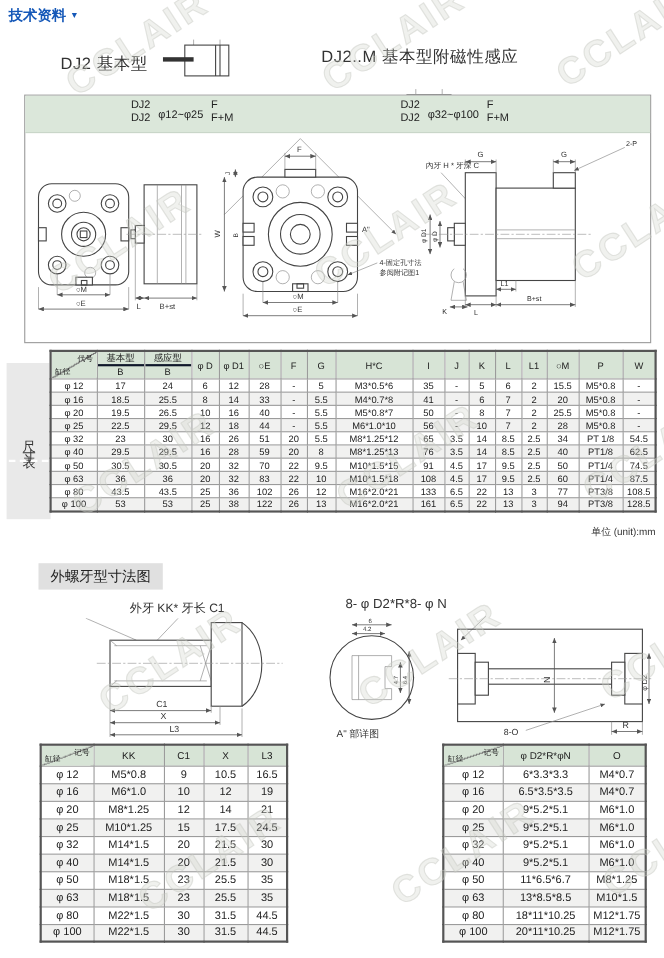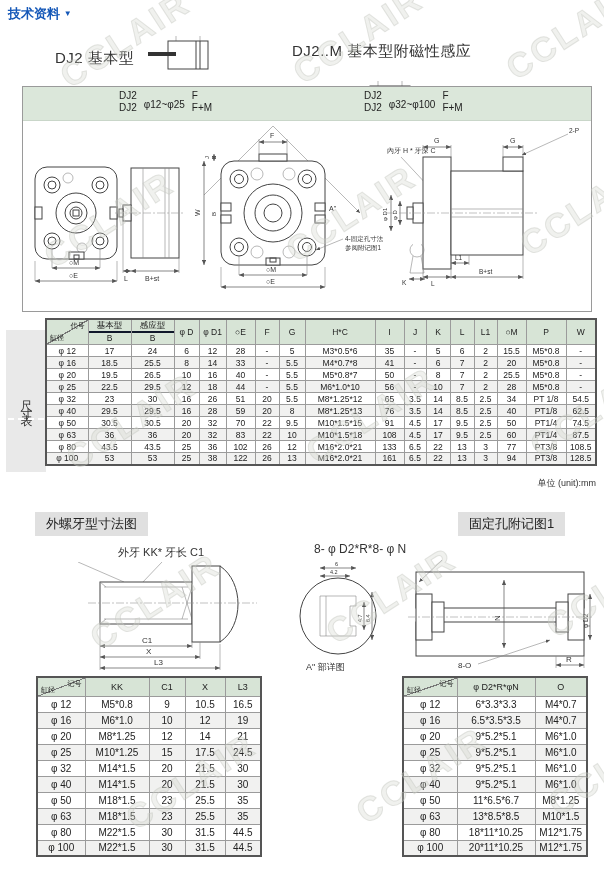--- a/index.html
+++ b/index.html
@@ -535,21 +535,20 @@
           <td>3</td>
           <td>94</td>
           <td>PT3/8</td>
           <td>128.5</td>
         </tr>
       </tbody>
   </table>
   <div class="unit-note">单位 (unit):mm</div>
 
   <div class="sec-head sh-left">外螺牙型寸法图</div>
-  <div class="sec-head sh-right">固定孔附记图1</div>
   <div class="callout co-kk">外牙  KK* 牙长 C1</div>
   <div class="callout co-hole">8- φ D2*R*8- φ N</div>
 
   <svg class="draw bolt-svg" width="230" height="108" viewBox="0 0 230 108">
     <defs>
       <marker id="ar2" markerWidth="8" markerHeight="6" refX="7" refY="3" orient="auto-start-reverse">
         <path d="M0,0L7,3L0,6z" fill="#555"></path>
       </marker>
     </defs>
     <line x1="36" y1="0" x2="82" y2="20" class="thin"></line>

